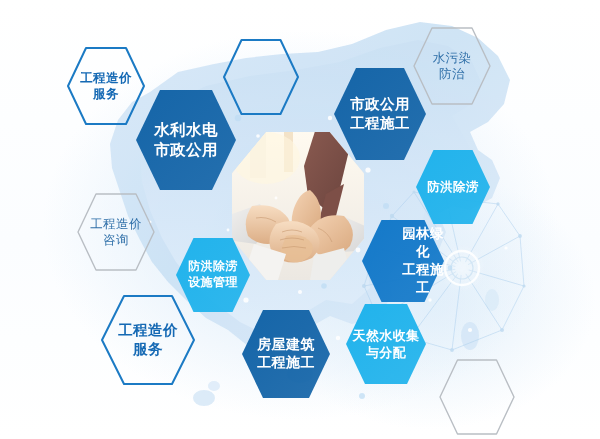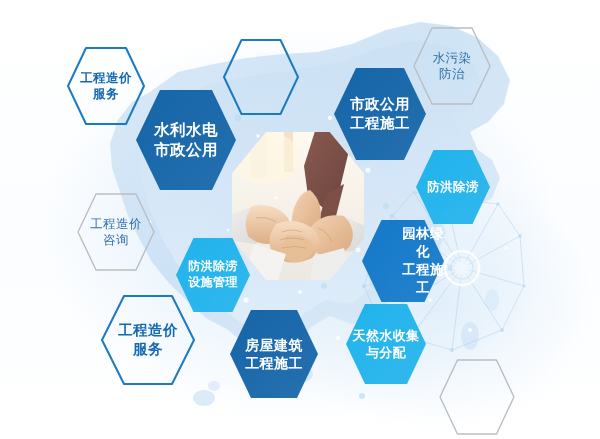--- a/index.html
+++ b/index.html
@@ -343,21 +343,21 @@
         <div class="hex-label" style="font-size: 13.5px; margin-left: 40px;">园林绿化
 工程施工</div>
       </div>
       <div class="hex outline" style="left: 100px; top: 294px; width: 96px; height: 92px;">
         <svg class="hex-shape" viewBox="0 0 96 92" width="96" height="92">
           <polygon points="24.0,2.0 72.0,2.0 94.0,46.0 72.0,90.0 24.0,90.0 2.0,46.0" fill="none" stroke="#1b7ac4" stroke-width="2" stroke-linejoin="round"></polygon>
         </svg>
         <div class="hex-label" style="font-size: 14.5px;">工程造价
 服务</div>
       </div>
-      <div class="hex filled" style="left: 228px; top: 308px; width: 92px; height: 92px;">
+      <div class="hex filled" style="left: 240px; top: 308px; width: 92px; height: 92px; font-family: Liberation Serif, serif;">
         <svg class="hex-shape" viewBox="0 0 92 92" width="92" height="92">
           <defs>
             <linearGradient id="hg10" x1="0" y1="0" x2="1" y2="1">
               <stop offset="0%" stop-color="#1565a8"></stop>
               <stop offset="100%" stop-color="#1565a8" stop-opacity="0.92"></stop>
             </linearGradient>
           </defs>
           <polygon points="23.0,2.0 69.0,2.0 90.0,46.0 69.0,90.0 23.0,90.0 2.0,46.0" fill="url(#hg10)" stroke-linejoin="round"></polygon>
         </svg>
         <div class="hex-label" style="font-size: 14px;">房屋建筑

